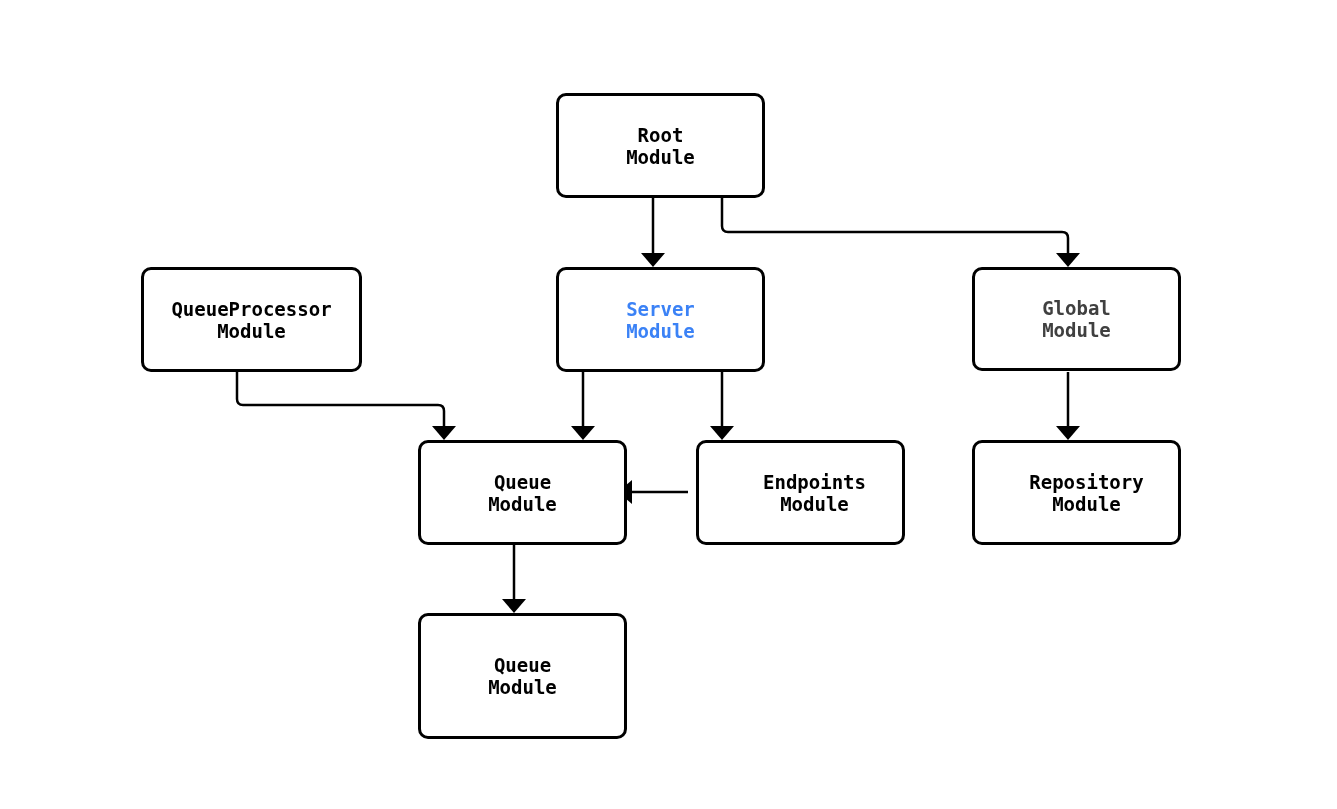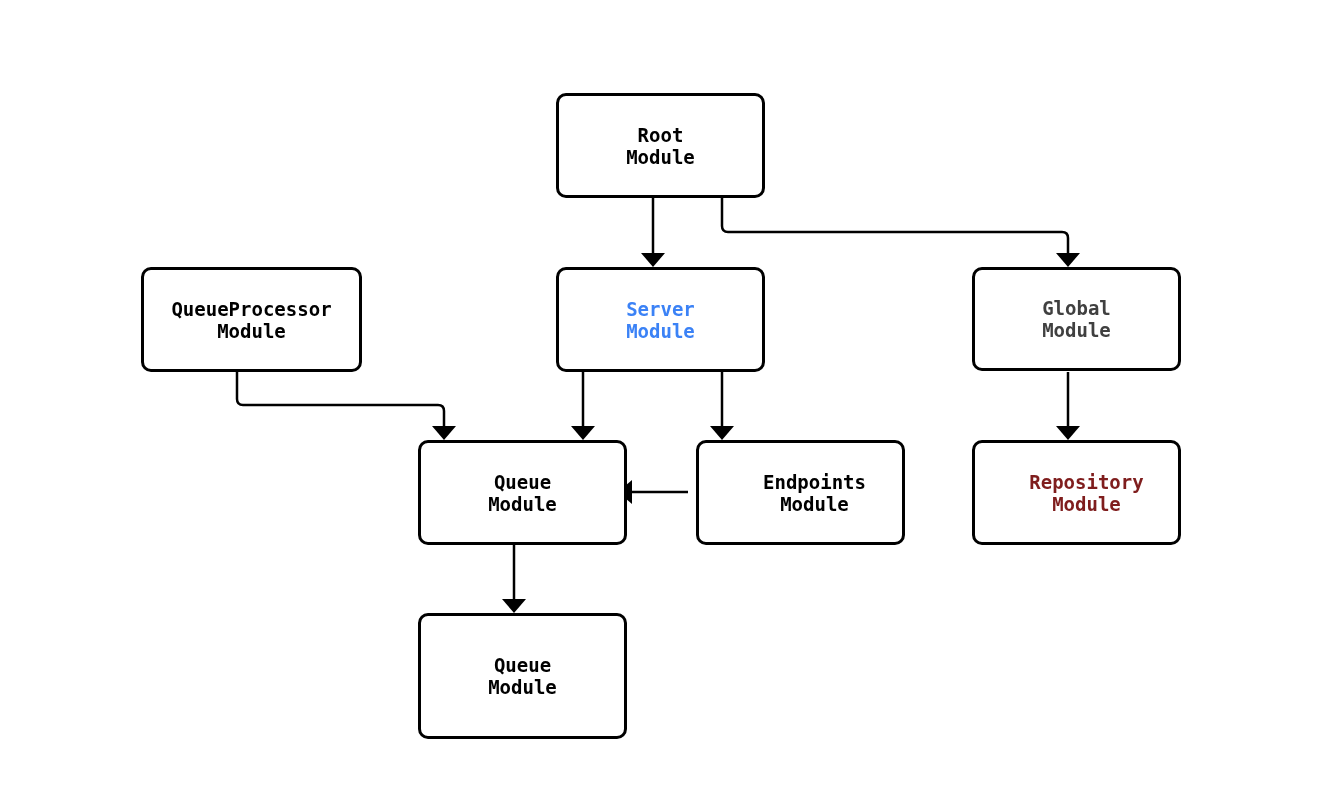--- a/index.html
+++ b/index.html
@@ -88,21 +88,21 @@
         <div>Module</div>
       </div>
       <div class="node" style="left: 410px; top: 440px; width: 209px; height: 105px; background: rgb(255, 255, 255); border-color: rgb(0, 0, 0); color: rgb(0, 0, 0);">
         <div>Queue</div>
         <div>Module</div>
       </div>
       <div class="node" style="left: 688px; top: 440px; width: 209px; height: 105px; background: rgb(255, 255, 255); border-color: rgb(0, 0, 0); color: rgb(0, 0, 0); padding-left: 28px;">
         <div>Endpoints</div>
         <div>Module</div>
       </div>
-      <div class="node" style="left: 964px; top: 440px; width: 209px; height: 105px; background: rgb(255, 255, 255); border-color: rgb(0, 0, 0); color: #7f1d1d; padding-left: 20px;">
+      <div class="node" style="left: 964px; top: 440px; width: 209px; height: 105px; background: rgb(255, 255, 255); border-color: rgb(0, 0, 0); color: #000000; padding-left: 20px;">
         <div>Repository</div>
         <div>Module</div>
       </div>
       <div class="node" style="left: 410px; top: 613px; width: 209px; height: 126px; background: rgb(255, 255, 255); border-color: rgb(0, 0, 0); color: rgb(0, 0, 0);">
         <div>Queue</div>
         <div>Module</div>
       </div>
     </div>
 </div>
 

